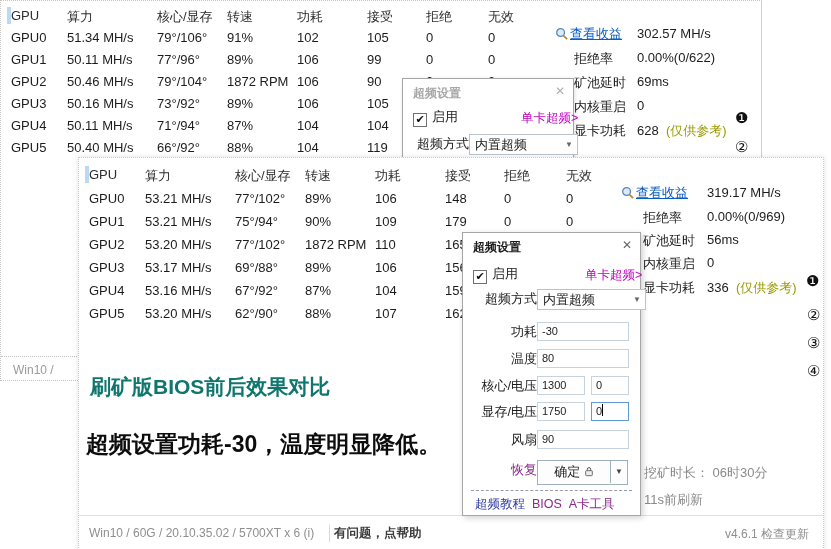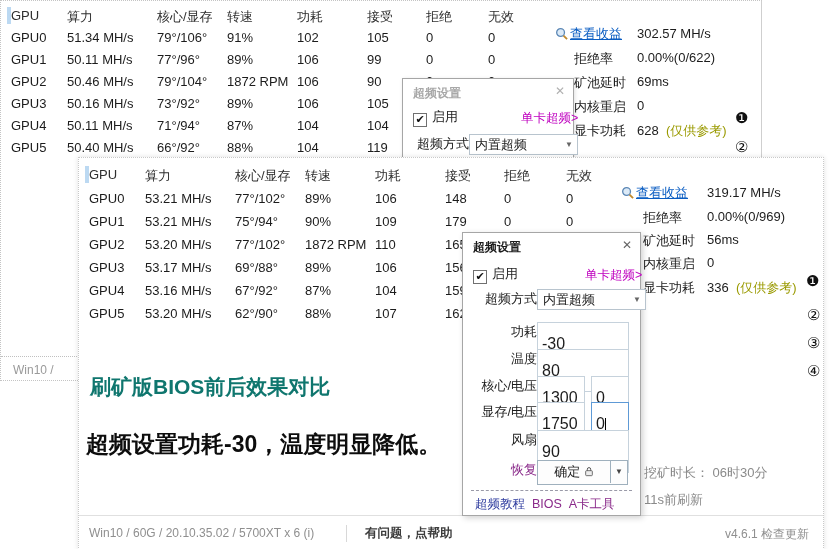--- a/index.html
+++ b/index.html
@@ -30,21 +30,21 @@
   .dtitle.inactive{color:#a8a8a8;}
   .dclose{position:absolute;right:8px;top:5px;font-size:12px;color:#666;cursor:pointer;}
   .dclose.inactive{color:#b0b0b0;}
   .drow{position:absolute;left:10px;height:20px;line-height:20px;font-size:13px;white-space:nowrap;}
   .dlabel{display:inline-block;width:64px;vertical-align:top;text-align:right;}
   .chk{display:inline-block;width:12px;height:12px;border:1px solid #707070;background:#fff;
        line-height:11px;font-size:11px;text-align:center;color:#111;vertical-align:-2px;margin-right:5px;}
   .mlink{color:#bf00bf;cursor:pointer;font-size:12.5px;}
   .plink{color:#8a2a8a;cursor:pointer;}
   .tb{display:inline-block;height:17px;line-height:17px;border:1px solid #c6d2dc;background:#fff;
-      padding:12px 4px;font-size:16px;vertical-align:top;}
+      padding:0 4px;font-size:11px;vertical-align:top;}
   .tb.main{width:82px;}
   .tb.b1{width:38px;}
   .tb.b2{width:28px;margin-left:6px;}
   .tb.focus{border-color:#5e9ad6;}
   .caret{display:inline-block;width:1px;height:12px;background:#000;vertical-align:-1px;}
   .select{display:inline-block;position:relative;width:84px;height:19px;line-height:19px;
           border:1px solid #b8c4ce;background:#fff;padding:0 18px 0 5px;font-size:13px;vertical-align:top;}
   .select .arr{position:absolute;right:4px;top:0;font-size:8px;color:#666;}
   .splitbtn{display:inline-block;height:23px;vertical-align:top;border:1px solid #9fb0bd;background:#fdfdfd;}
   .btn-main{display:inline-block;width:72px;text-align:center;line-height:22px;font-size:13px;cursor:pointer;}
@@ -52,22 +52,22 @@
            border-left:1px solid #9fb0bd;cursor:pointer;vertical-align:top;height:22px;}
   .dsep{position:absolute;left:8px;right:8px;border-top:1px dashed #9a9aa8;}
   .dlinks{position:absolute;left:12px;font-size:12.5px;white-space:nowrap;}
   .dlinks .bl{color:#2c3a9e;text-decoration:none;}
   
   .ann1{position:absolute;font-size:21px;font-weight:bold;color:#0f766e;white-space:nowrap;}
   .ann2{position:absolute;font-size:23px;font-weight:bold;color:#0d0d0d;white-space:nowrap;}
   
   .statusbar{position:absolute;left:0;right:0;bottom:0;height:33px;border-top:1px solid #e0e0e0;font-size:12px;}
   .sb-left{position:absolute;left:10px;top:10px;color:#8f8f8f;white-space:nowrap;}
-  .sb-help{position:absolute;left:267px;top:9px;color:#3c3c3c;font-weight:bold;border-left:1px solid #d8d8d8;
-           padding-left:18px;white-space:nowrap;font-size:12.5px;}
+  .sb-help{position:absolute;left:250px;top:9px;color:#3c3c3c;font-weight:bold;border-left:1px solid #d8d8d8;
+           padding-left:4px;white-space:nowrap;font-size:12.5px;}
   .sb-right{position:absolute;right:14px;top:10px;color:#8f8f8f;white-space:nowrap;}
   .timeinfo{position:absolute;font-size:13px;color:#8a8a8a;white-space:nowrap;}
   .w1status{position:absolute;left:0;top:355px;width:100%;border-top:1px dotted #c0c0c0;}
   .w1statustext{position:absolute;left:12px;top:362px;font-size:12px;color:#9a9a9a;}
   .mag{vertical-align:-2px;margin-right:2px;}
 </style>
 </head>
 <body>
 
 <div class="screen">

